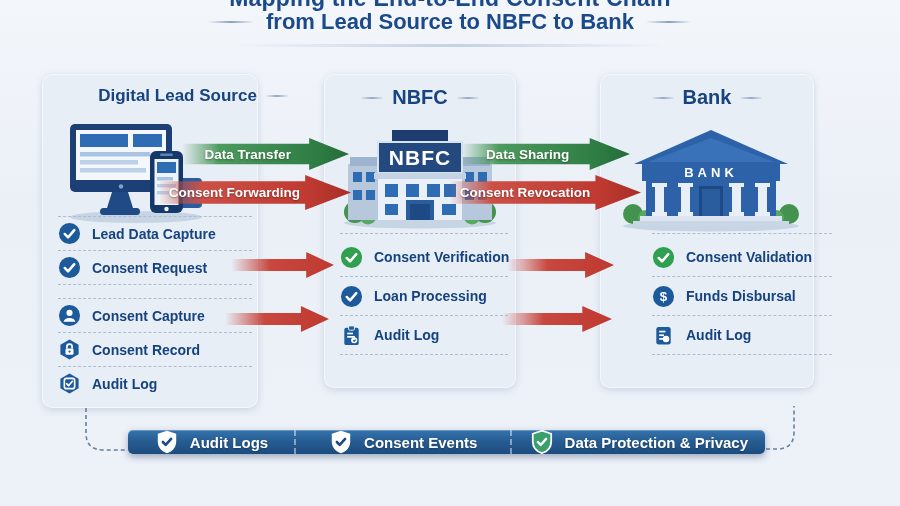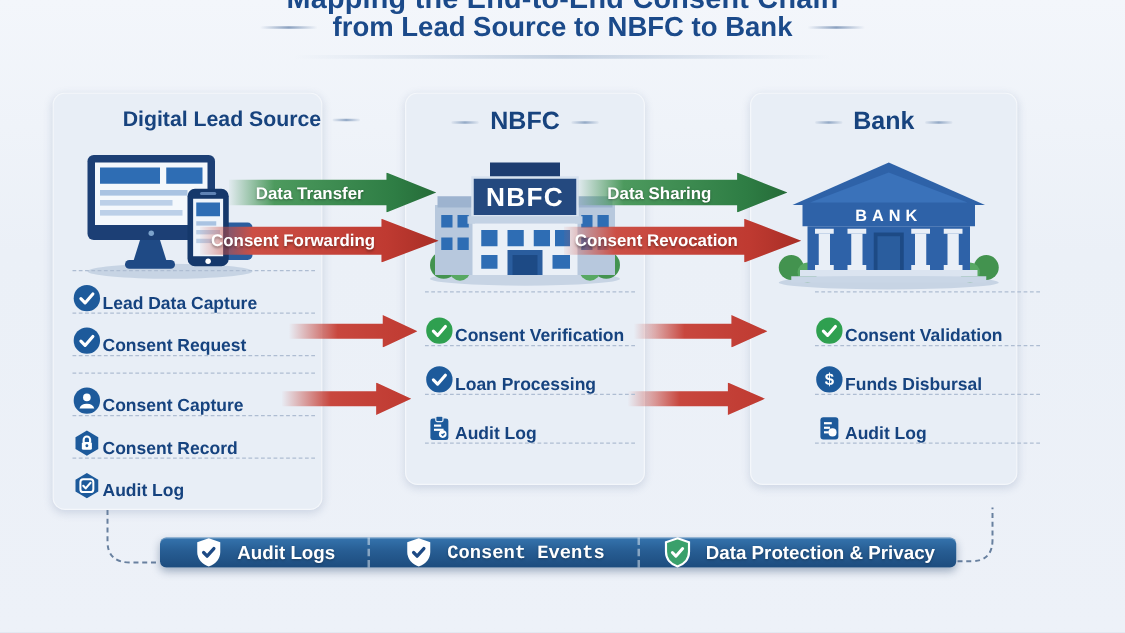--- a/index.html
+++ b/index.html
@@ -26,21 +26,21 @@
     justify-content:center; gap:9px; font-weight:700; color:#17437e;}
   .col-header .hd-dash{width:22px; height:2px; border-radius:2px;
     background:linear-gradient(90deg, rgba(140,160,190,.1), #93a9c6, rgba(140,160,190,.1));}
   .hd-lead{font-size:17px;padding-left:43px;}
   .hd-big{font-size:20px;}
   
   .items{position:absolute; border-top:1px dashed #aebdd2;}
   .items-lead{left:58px; top:216px; width:194px;}
   .items-nbfc{left:340px; top:233px; width:168px; padding-top:4px;}
   .items-bank{left:620px; top:233px; width:180px; padding-top:4px;margin-left:32px;}
-  .row{display:flex; align-items:flex-end; gap:1px; height:33px; border-bottom:1px dashed #aebdd2;}
+  .row{display:flex; align-items:center; gap:11px; height:33px; border-bottom:1px dashed #aebdd2;}
   .items-nbfc .row,.items-bank .row{height:38px;}
   .row.last{border-bottom:none;}
   .row.spacer{height:13px;}
   .row .ic{flex:0 0 23px; width:23px; height:23px; display:block;}
   .row .lbl{font-size:14px; font-weight:700; color:#16437f; white-space:nowrap;}
   
   .big-arrow{position:absolute; display:flex; align-items:center; justify-content:center;}
   .big-arrow .alabel{margin-right:22%; color:#fff; font-weight:700; font-size:13.5px;
     white-space:nowrap; text-shadow:0 1px 2px rgba(0,0,0,.35);}
   .arrow-shape{clip-path:polygon(0% 18%, 76% 18%, 76% 0%, 100% 50%, 76% 100%, 76% 82%, 0% 82%);}
@@ -57,21 +57,21 @@
   .sa2{left:225px; top:306px; width:104px; height:26px;}
   .sa3{left:507px; top:252px; width:107px; height:26px;}
   .sa4{left:502px; top:306px; width:110px; height:26px;}
   
   .footer-bar{position:absolute; left:128px; top:430px; width:637px; height:24px;
     background:linear-gradient(180deg,#3574ae 0%, #275d93 45%, #1d4c7e 100%);
     border-radius:5px; box-shadow:0 3px 7px rgba(35,65,105,.4), inset 0 1px 0 rgba(255,255,255,.25);
     display:flex; align-items:stretch;}
   .footer-sec{display:flex; align-items:center; justify-content:center; gap:10px;}
   .footer-sec + .footer-sec{border-left:2px dashed rgba(255,255,255,.45);}
-  .fs1{flex:167;} .fs2{flex:215;font-family:Liberation Mono, monospace;} .fs3{flex:255;}
+  .fs1{flex:167;} .fs2{flex:215;} .fs3{flex:255;}
   .footer-sec .flabel{color:#fff; font-weight:700; font-size:15px; white-space:nowrap;
     text-shadow:0 1px 2px rgba(0,0,0,.3);}
   .footer-sec .fic{width:26px; height:26px; display:block;}
   
   .overlay-svg{position:absolute; left:0; top:0; pointer-events:none;}
   .gfx{position:absolute;}
 </style>
 </head>
 <body>
 

